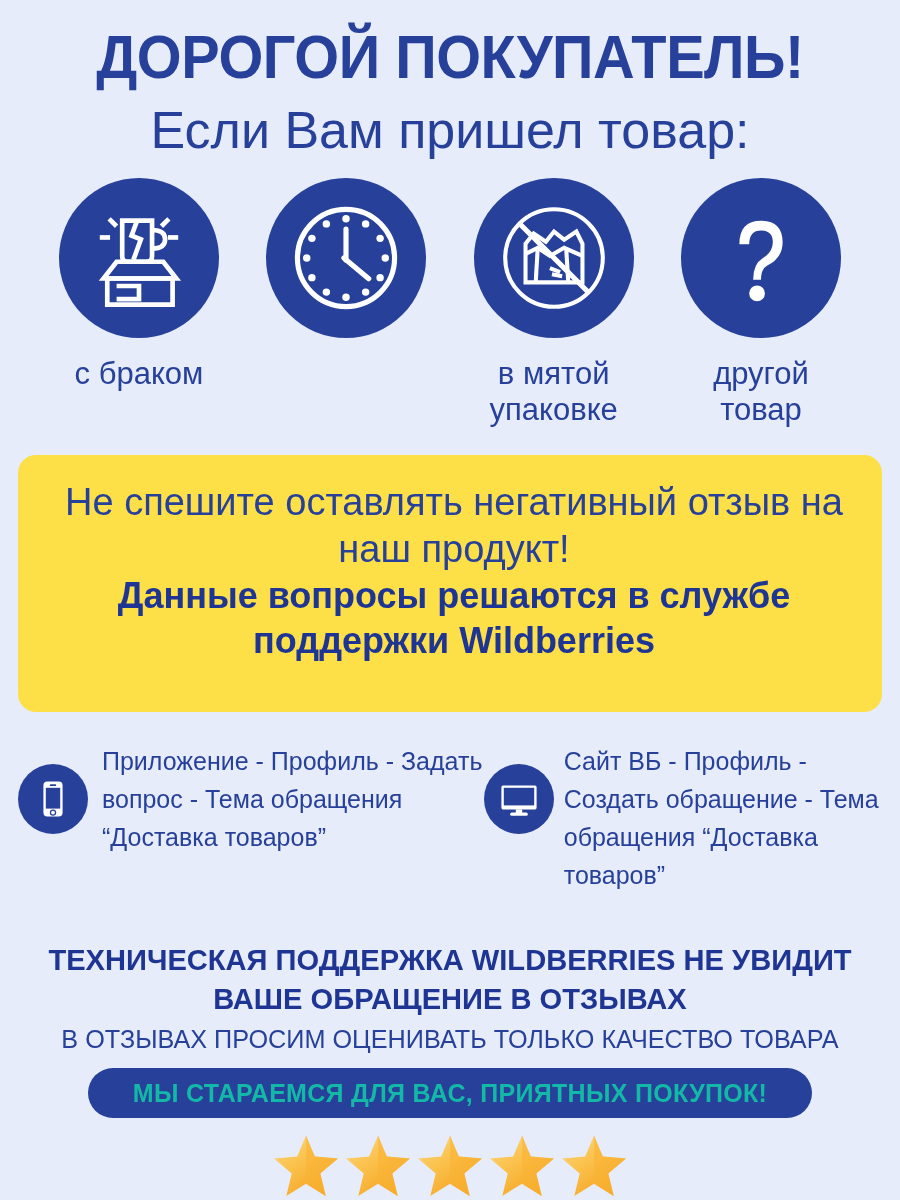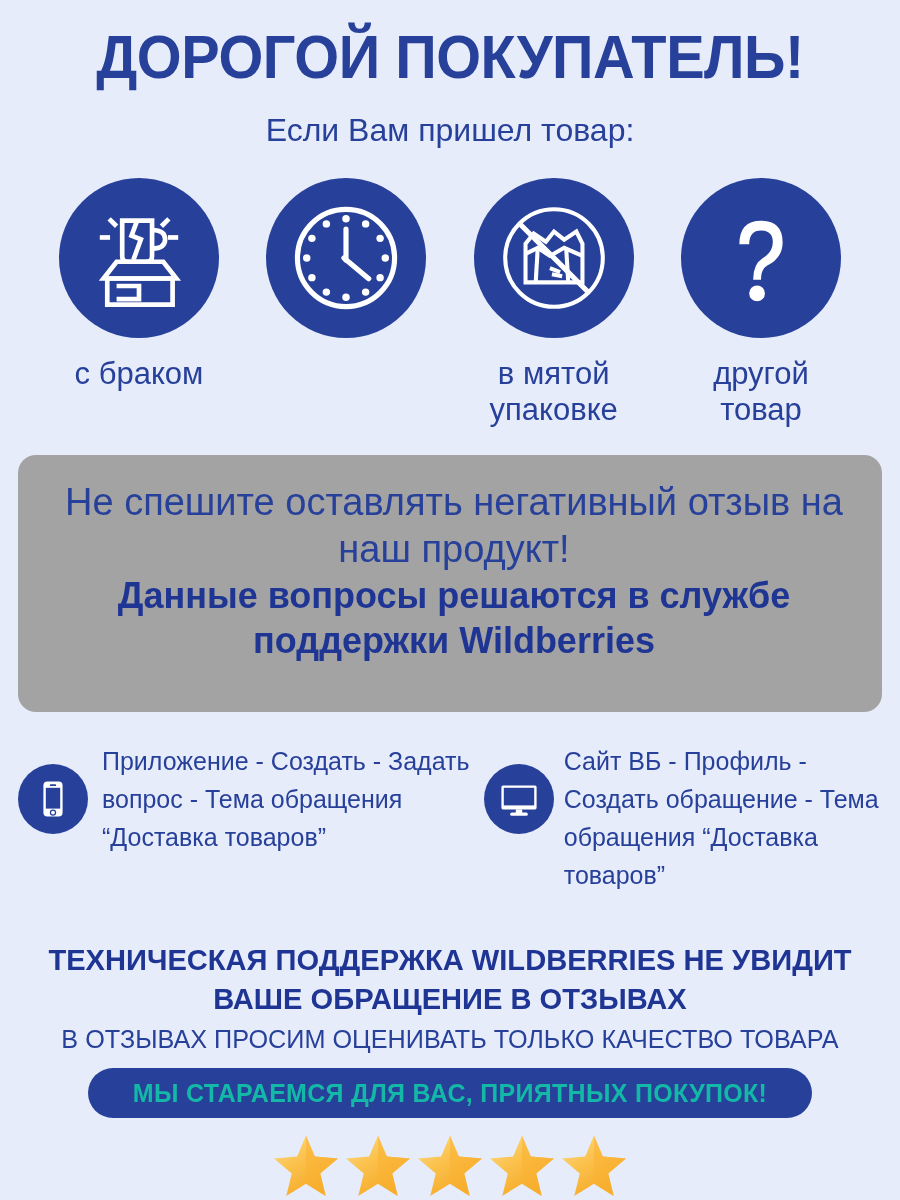--- a/index.html
+++ b/index.html
@@ -19,21 +19,21 @@
     text-align:center;
     font-size:62px;line-height:70px;
     font-weight:bold;
     letter-spacing:-0.5px;
     color:#27409a;
     transform:scaleX(0.93);
   }
   .h2{
     position:absolute;top:103px;left:0;width:900px;
     text-align:center;
-    font-size:32px;line-height:54px;
+    font-size:52px;line-height:54px;
     font-weight:normal;
     color:#27409a;
   }
 
   
   .icons-row{
     position:absolute;top:178px;left:0;width:900px;
     display:flex;justify-content:space-between;
     padding:0 44px;box-sizing:border-box;
   }
@@ -46,21 +46,21 @@
   .icon-label{
     margin-top:18px;
     font-size:31px;line-height:36px;
     text-align:center;color:#27409a;white-space:pre-line;
   }
 
   
   .card{
     position:absolute;left:18px;top:455px;
     width:864px;height:257px;
-    background:#a3a3a3;border-radius:18px;
+    background:#fde047;border-radius:18px;
     box-sizing:border-box;
     padding:24px 30px 0 38px;
     text-align:center;
   }
   .card-line1{
     font-size:38px;line-height:47px;font-weight:normal;color:#27409a;
   }
   .card-line2{
     font-size:36px;line-height:45px;font-weight:bold;color:#1f3594;
   }
@@ -221,21 +221,21 @@
 
     <div class="instr-block left">
       <div class="small-circle">
         <svg viewBox="0 0 60 60" width="48" height="48">
           <rect x="18" y="8" width="24" height="44" rx="5" ry="5" fill="#ffffff"></rect>
           <rect x="21" y="16" width="18" height="26" fill="#27409a"></rect>
           <rect x="26" y="11.5" width="8" height="2.4" rx="1.2" fill="#27409a"></rect>
           <circle cx="30" cy="47" r="3.2" fill="none" stroke="#27409a" stroke-width="1.6"></circle>
         </svg>
       </div>
-      <div class="instr-text">Приложение - Создать - Задать вопрос - Тема обращения “Доставка товаров”</div>
+      <div class="instr-text">Приложение - Профиль - Задать вопрос - Тема обращения “Доставка товаров”</div>
     </div>
 
     <div class="instr-block right">
       <div class="small-circle">
         <svg viewBox="0 0 60 60" width="48" height="48">
           <rect x="8" y="13" width="44" height="30" rx="2" fill="#ffffff"></rect>
           <rect x="11" y="16" width="38" height="22" fill="#27409a"></rect>
           <rect x="26" y="43" width="8" height="5" fill="#ffffff"></rect>
           <rect x="19" y="47" width="22" height="4" rx="2" fill="#ffffff"></rect>
         </svg>

